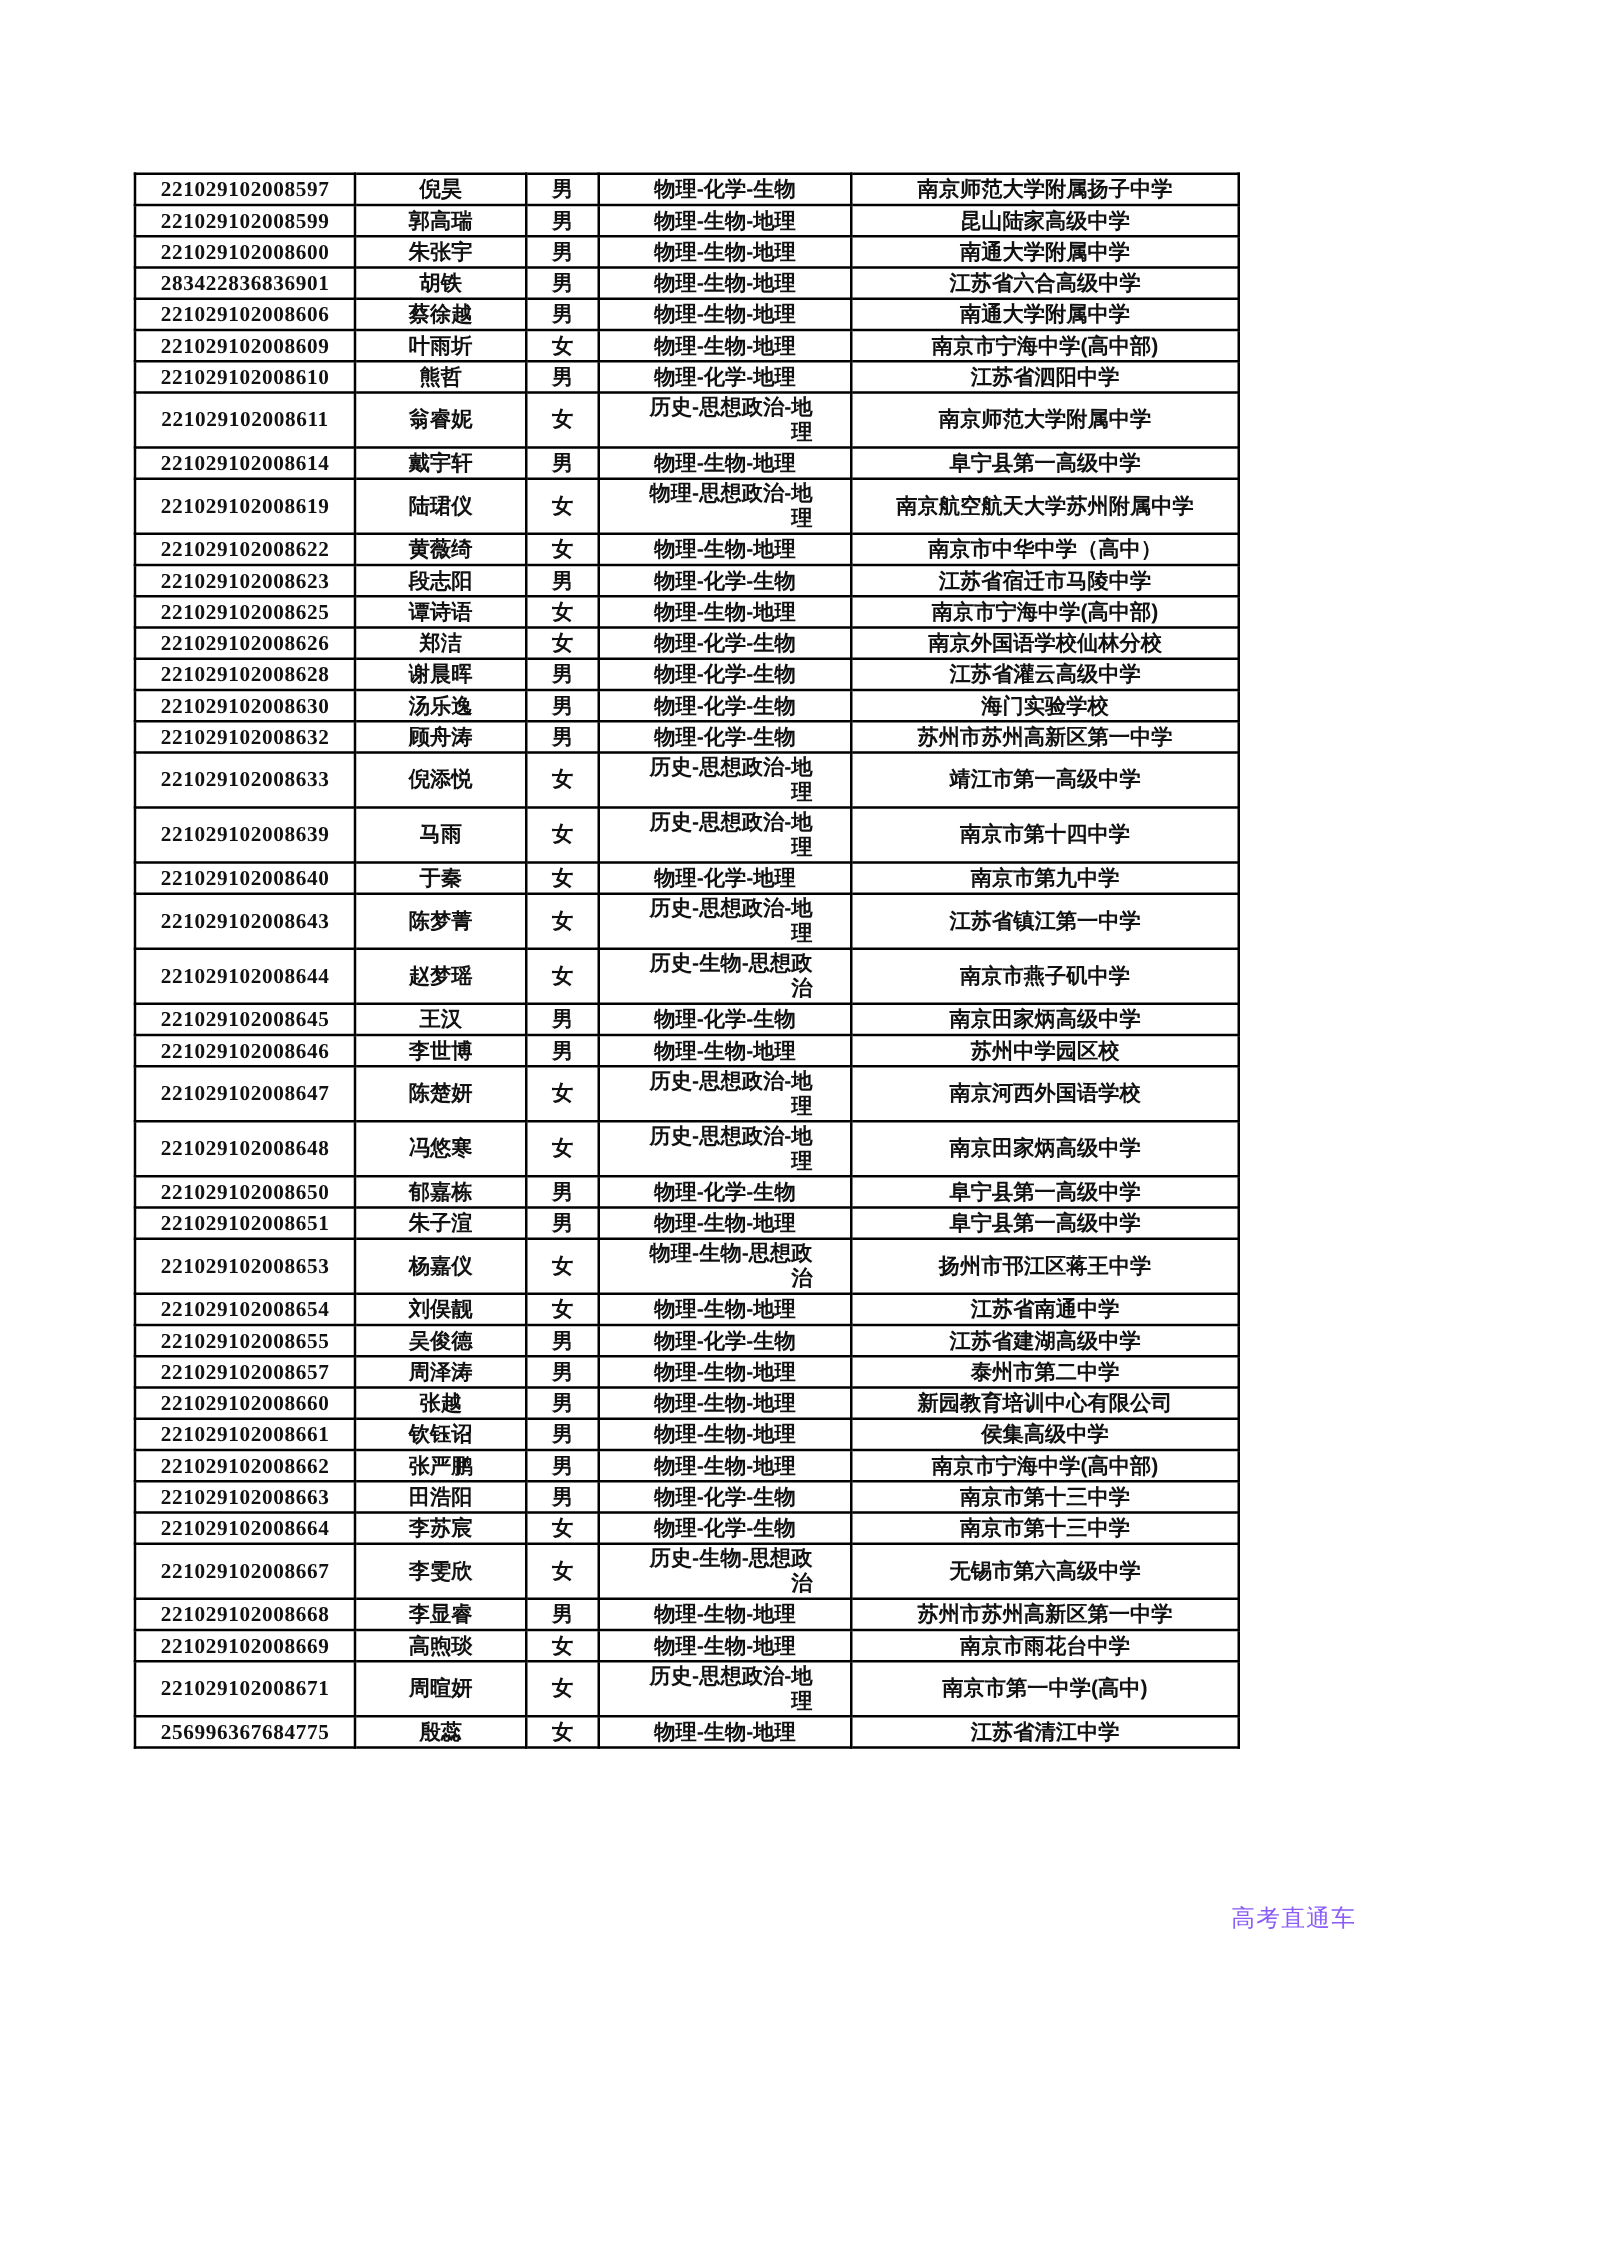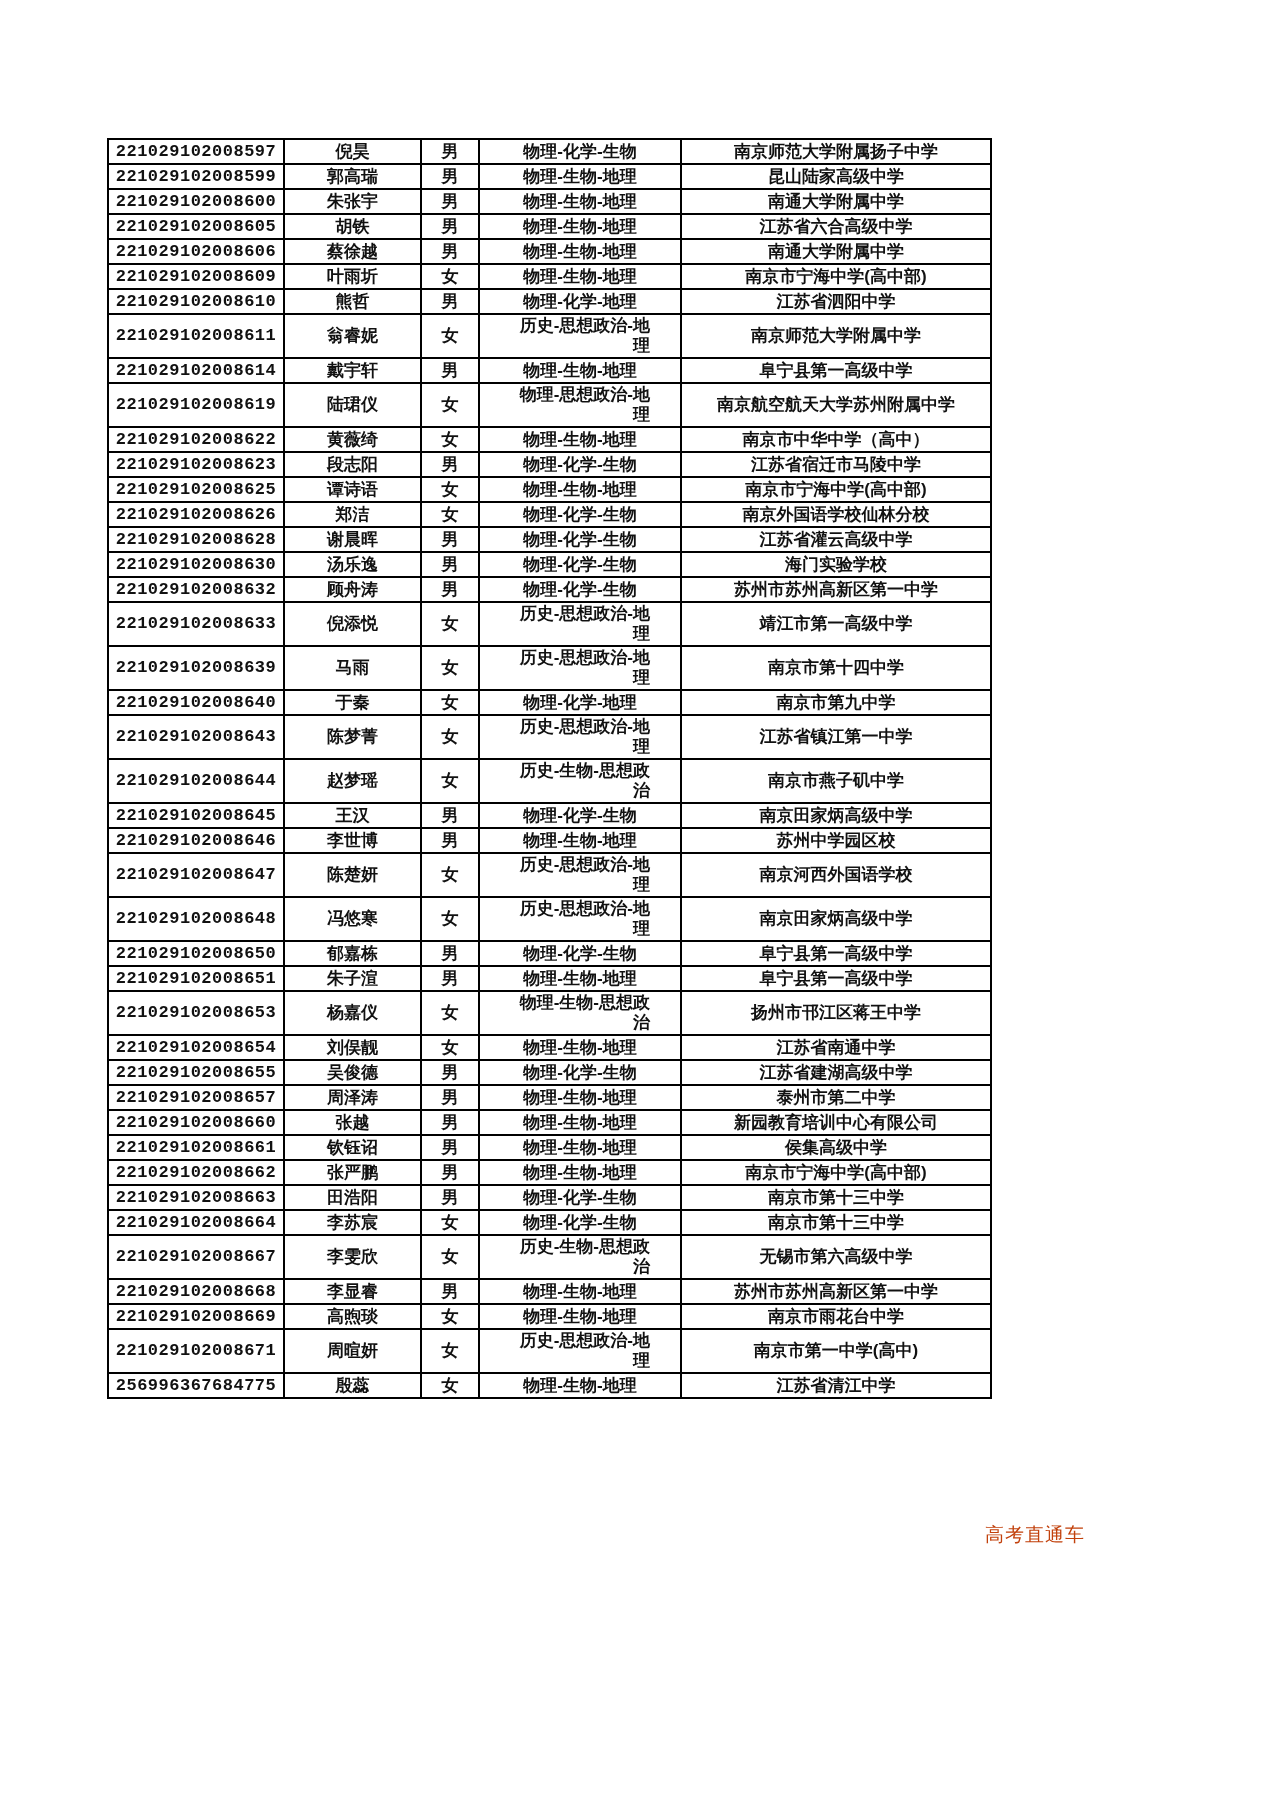--- a/index.html
+++ b/index.html
@@ -33,38 +33,38 @@
     line-height: 20px;
     vertical-align: middle;
     overflow: hidden;
   }
   table.candidates tr {
     height: 25px;
   }
   td.col-exam-id {
     text-align: left;
     padding-left: 17px;
-    font-family: Liberation Mono, monospace;
+    font-family: Liberation Serif, serif;
     font-weight: 400;
     letter-spacing: 0.5px;
     font-size: 17.5px;
   }
   .subjects-text {
     display: inline-block;
     max-width: 140px;
     word-break: break-all;
     vertical-align: middle;
     text-align: right;
   }
   .watermark {
     position: absolute;
     left: 985px;
     top: 1522px;
     font-size: 19px;
-    color: #c2410c;
+    color: #8b5cf6;
     letter-spacing: 1px;
     font-weight: 500;
   }
 </style>
 </head>
 <body>
 
 <div class="page">
 
   <table class="candidates">
@@ -91,21 +91,21 @@
           <td class="col-school">昆山陆家高级中学</td>
         </tr>
         <tr>
           <td class="col-exam-id">221029102008600</td>
           <td class="col-name">朱张宇</td>
           <td class="col-gender">男</td>
           <td class="col-subjects"><span class="subjects-text">物理-生物-地理</span></td>
           <td class="col-school">南通大学附属中学</td>
         </tr>
         <tr>
-          <td class="col-exam-id">221029102008605</td>
+          <td class="col-exam-id">283422836836901</td>
           <td class="col-name">胡铁</td>
           <td class="col-gender">男</td>
           <td class="col-subjects"><span class="subjects-text">物理-生物-地理</span></td>
           <td class="col-school">江苏省六合高级中学</td>
         </tr>
         <tr>
           <td class="col-exam-id">221029102008606</td>
           <td class="col-name">蔡徐越</td>
           <td class="col-gender">男</td>
           <td class="col-subjects"><span class="subjects-text">物理-生物-地理</span></td>

